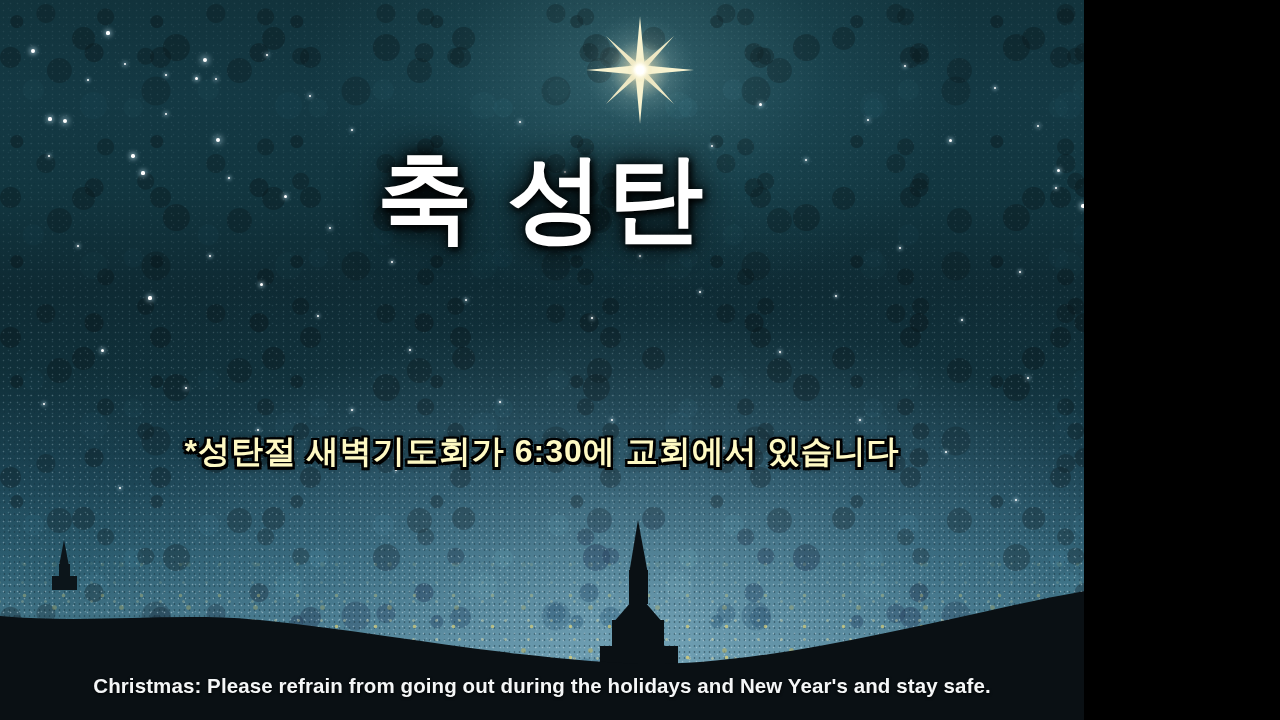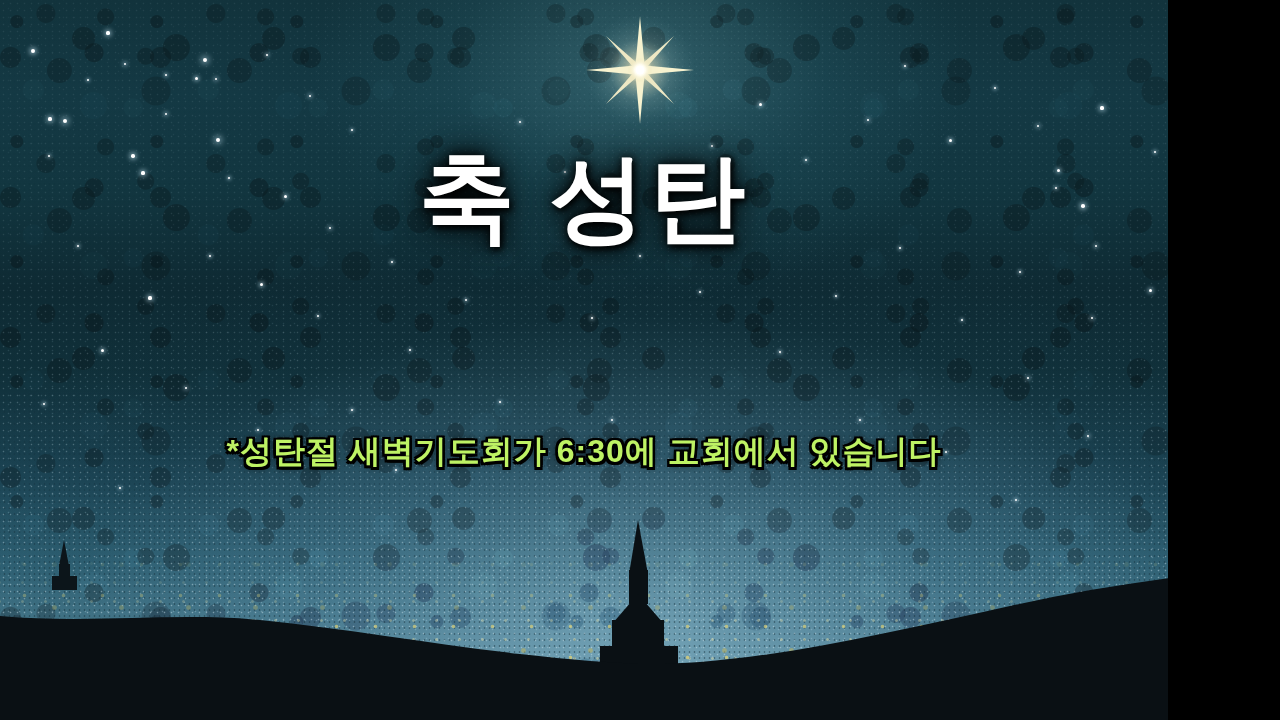--- a/index.html
+++ b/index.html
@@ -7,21 +7,21 @@
     margin: 0;
     padding: 0;
     background: #000;
   }
   body {
     font-family: "Liberation Sans", sans-serif;
   }
 
   .slide {
     position: relative;
-    width: 1168px;
+    width: 1084px;
     height: 720px;
     overflow: hidden;
     background: #0b1f26;
     user-select: none;
   }
 
   
   .sky {
     position: absolute;
     inset: 0 0 0 0;
@@ -168,21 +168,21 @@
   }
 
   .note {
     position: absolute;
     left: 0; right: 0;
     top: 430px;
     text-align: center;
     font-size: 32px;
     font-weight: 700;
     letter-spacing: 1px;
-    color: #bef264;
+    color: #fef9c3;
     text-shadow:
       -2.5px -2.5px 0 #000,  2.5px -2.5px 0 #000,
       -2.5px  2.5px 0 #000,  2.5px  2.5px 0 #000,
       -2.5px  0    0 #000,   2.5px  0    0 #000,
        0    -2.5px 0 #000,   0     2.5px 0 #000,
        0 0 9px rgba(0,0,0,0.95);
   }
 
   .caption {
     position: absolute;
@@ -344,14 +344,15 @@
 
       <rect x="0" y="150" width="1280" height="50" fill="#0a1014"></rect>
     </svg>
   </div>
 
   <div class="title">축 성탄</div>
 
 
   <div class="note">*성탄절 새벽기도회가 6:30에 교회에서 있습니다</div>
 
+  <div class="caption">Christmas: Please refrain from going out during the holidays and New Year's and stay safe.</div>
 
 </div>
 
 </body></html>

